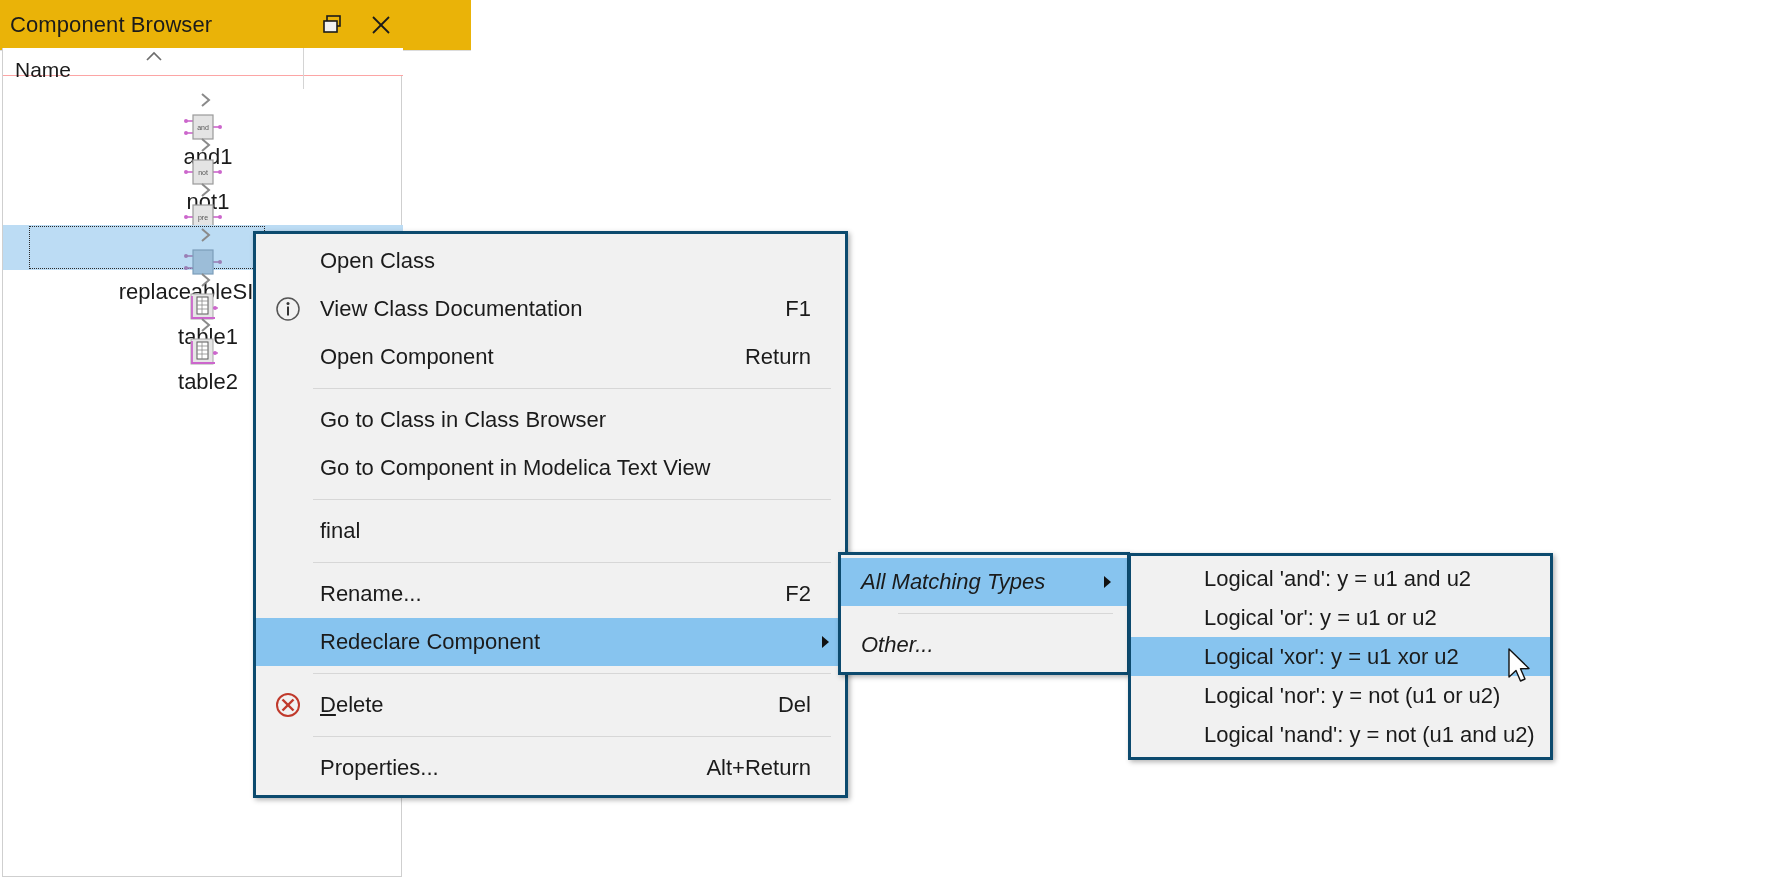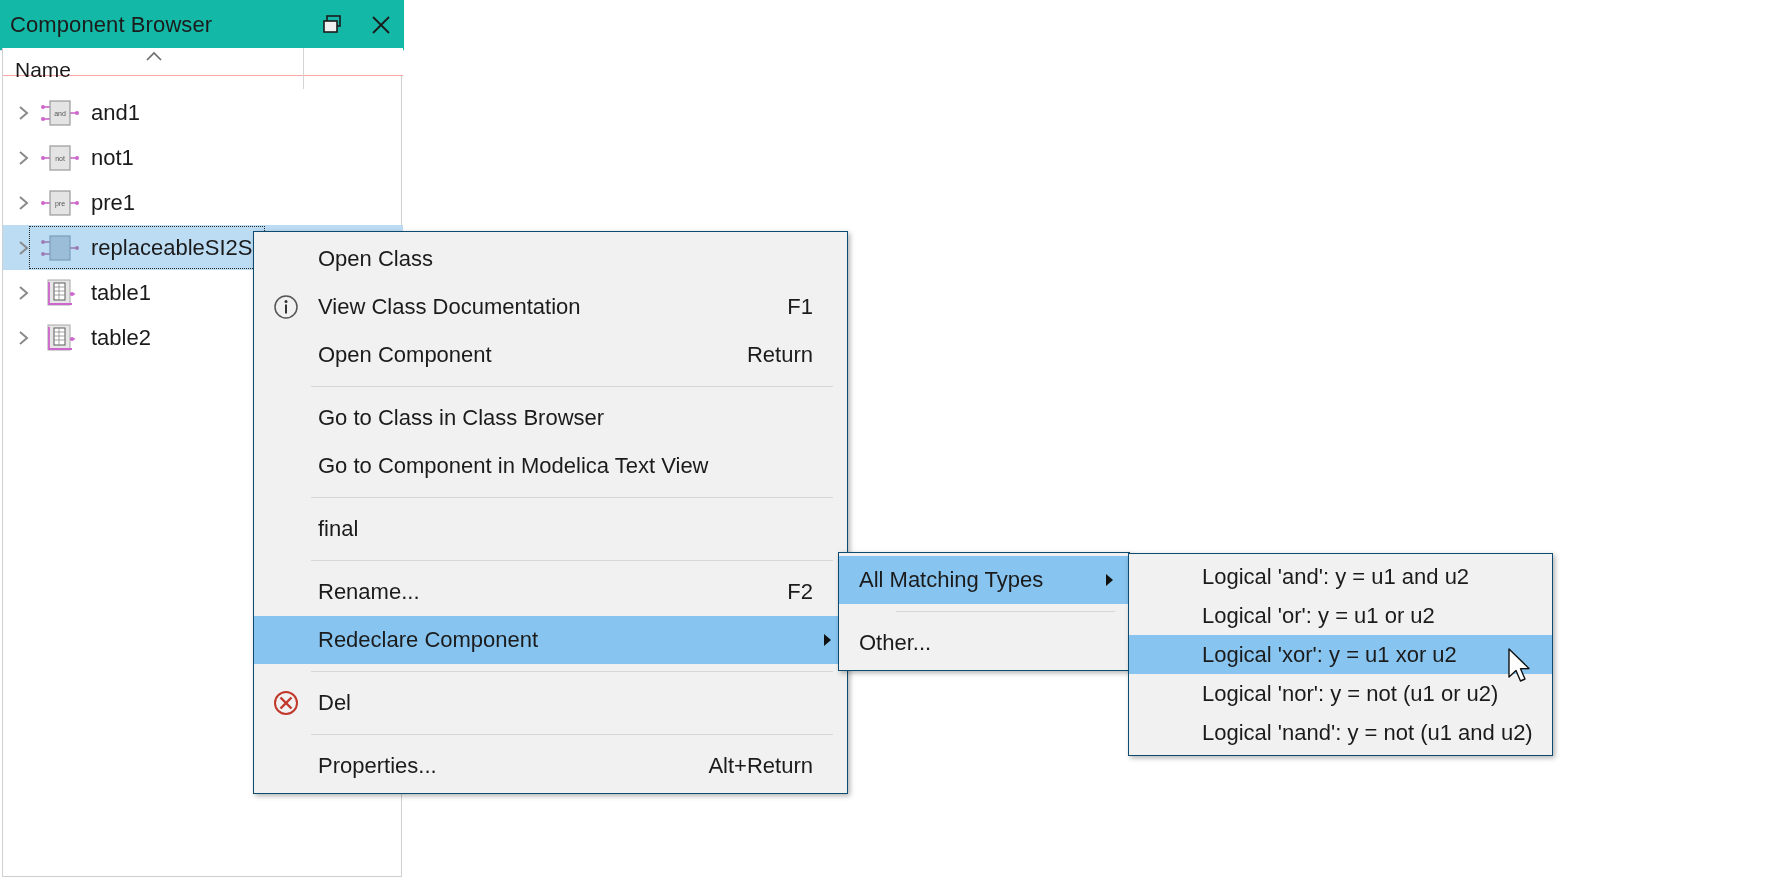--- a/index.html
+++ b/index.html
@@ -26,23 +26,23 @@
     top: 0;
     width: 404px;
     height: 879px;
     background: #ffffff;
   }
 
   .cb-titlebar {
     position: absolute;
     left: 0;
     top: 0;
-    width: 404px;
+    width: 471px;
     height: 50px;
-    background: #14b8a6;
+    background: #eab308;
     border-bottom: 1px solid #dcdcdc;
   }
 
   .cb-title {
     position: absolute;
     left: 10px;
     top: 12px;
     font-size: 22px;
     color: #1b1b1b;
     letter-spacing: 0.1px;
@@ -117,20 +117,21 @@
     width: 400px;
   }
 
   .tree-row {
     position: relative;
     height: 45px;
     display: flex;
     align-items: center;
     cursor: default;
     box-sizing: border-box;
+    flex-direction: column;
   }
 
   .tree-row .expander {
     width: 30px;
     margin-left: 6px;
     display: flex;
     align-items: center;
     justify-content: center;
     cursor: pointer;
   }
@@ -162,21 +163,21 @@
     top: 1px;
     bottom: 1px;
     border: 1px dotted #2b2b2b;
     pointer-events: none;
   }
 
   
   .menu {
     position: absolute;
     background: #f1f1f1;
-    border: 1px solid #0c4a6e;
+    border: 3px solid #0c4a6e;
     box-shadow: 2px 2px 5px rgba(0,0,0,0.30);
     box-sizing: border-box;
     padding: 3px 0;
   }
 
   .menu-root {
     left: 253px;
     top: 231px;
     width: 595px;
   }
@@ -234,20 +235,21 @@
 
   .mnemonic { text-decoration: underline; }
 
   
   .menu-sub1 {
     left: 838px;
     top: 552px;
     width: 292px;
     background: #f1f1f1;
     padding: 3px 0;
+    font-style: italic;
   }
 
   .menu-sub1 .mi-label { margin-left: 20px; }
 
   
   .menu-sub2 {
     left: 1128px;
     top: 553px;
     width: 425px;
     background: #f1f1f1;
@@ -521,20 +523,21 @@
     <div class="menu-sep"></div>
 
     <div class="menu-item">
       <div class="mi-icon">
         <svg width="32" height="32" viewBox="0 0 32 32">
           <circle cx="16" cy="16" r="11" fill="none" stroke="#c0392b" stroke-width="2"></circle>
           <line x1="10.5" y1="10.5" x2="21.5" y2="21.5" stroke="#c0392b" stroke-width="2.4"></line>
           <line x1="21.5" y1="10.5" x2="10.5" y2="21.5" stroke="#c0392b" stroke-width="2.4"></line>
         </svg>
       </div>
+      <div class="mi-label"><span class="mnemonic">D</span>elete</div>
       <div class="mi-shortcut">Del</div>
     </div>
 
     <div class="menu-sep"></div>
 
     <div class="menu-item">
       <div class="mi-icon"></div>
       <div class="mi-label">Properties...</div>
       <div class="mi-shortcut">Alt+Return</div>
     </div>

